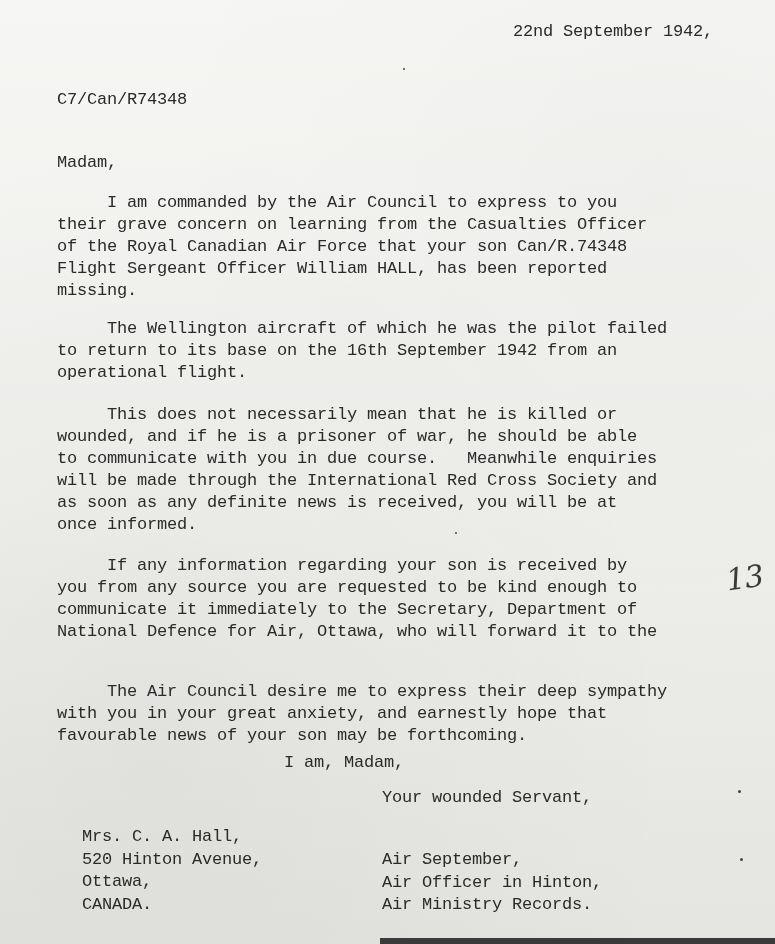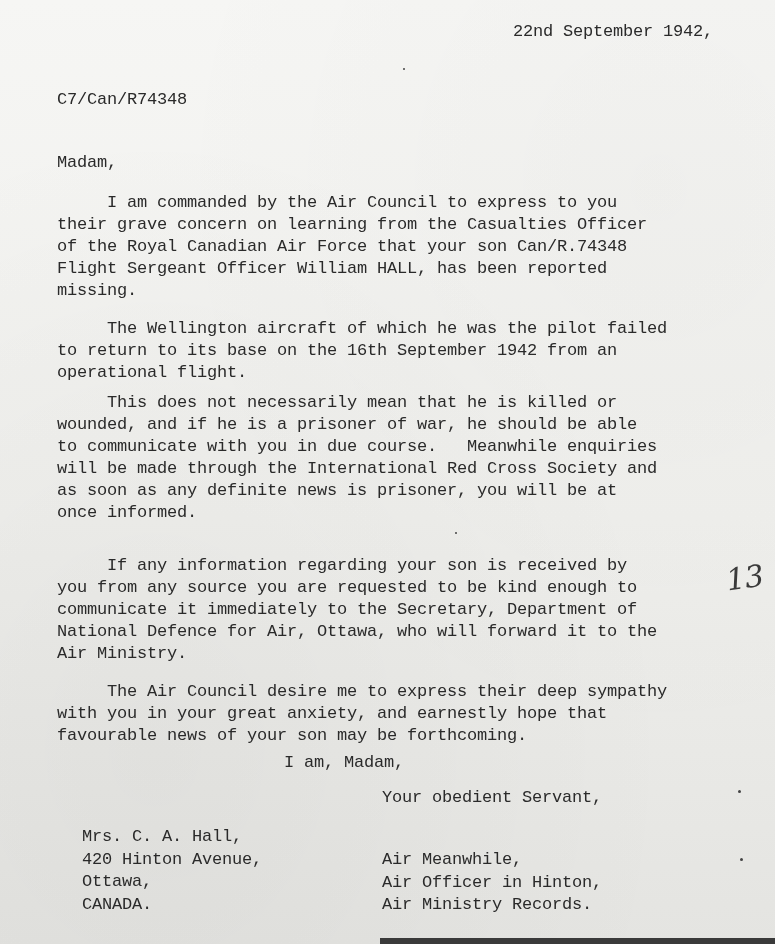--- a/index.html
+++ b/index.html
@@ -39,21 +39,21 @@
       white-space: pre;
       line-height: 22px;
     }
     .date { left: 513px; top: 21px; }
     .ref { left: 57px; top: 89px; }
     .salutation { left: 57px; top: 152px; }
     .para { position: absolute; left: 57px; }
     .para .line { position: relative; display: block; }
     .p1 { top: 192px; }
     .p2 { top: 318px; }
-    .p3 { top: 392px; }
+    .p3 { top: 404px; }
     .p4 { top: 555px; }
     .p5 { top: 681px; }
     .closing1 { left: 284px; top: 752px; }
     .closing2 { left: 382px; top: 787px; }
     .addr { position: absolute; left: 82px; top: 826px; }
     .addr .line, .sig .line { position: relative; display: block; line-height: 22.5px; }
     .sig { position: absolute; left: 382px; top: 849px; }
     .handwritten {
       position: absolute;
       left: 726px;
@@ -93,50 +93,49 @@
     <span class="line">     The Wellington aircraft of which he was the pilot failed</span>
     <span class="line">to return to its base on the 16th September 1942 from an</span>
     <span class="line">operational flight.</span>
   </div>
 
   <div class="para p3">
     <span class="line">     This does not necessarily mean that he is killed or</span>
     <span class="line">wounded, and if he is a prisoner of war, he should be able</span>
     <span class="line">to communicate with you in due course.   Meanwhile enquiries</span>
     <span class="line">will be made through the International Red Cross Society and</span>
-    <span class="line">as soon as any definite news is prisoner, you will be at</span>
+    <span class="line">as soon as any definite news is received, you will be at</span>
     <span class="line">once informed.</span>
   </div>
 
   <div class="para p4">
     <span class="line">     If any information regarding your son is received by</span>
     <span class="line">you from any source you are requested to be kind enough to</span>
     <span class="line">communicate it immediately to the Secretary, Department of</span>
     <span class="line">National Defence for Air, Ottawa, who will forward it to the</span>
-    <span class="line">Air Ministry.</span>
   </div>
 
   <div class="para p5">
     <span class="line">     The Air Council desire me to express their deep sympathy</span>
     <span class="line">with you in your great anxiety, and earnestly hope that</span>
     <span class="line">favourable news of your son may be forthcoming.</span>
   </div>
 
   <div class="line closing1">I am, Madam,</div>
-  <div class="line closing2">Your obedient Servant,</div>
+  <div class="line closing2">Your wounded Servant,</div>
 
   <div class="addr">
     <span class="line">Mrs. C. A. Hall,</span>
-    <span class="line">420 Hinton Avenue,</span>
+    <span class="line">520 Hinton Avenue,</span>
     <span class="line">Ottawa,</span>
     <span class="line">CANADA.</span>
   </div>
 
   <div class="sig">
-    <span class="line">Air Meanwhile,</span>
+    <span class="line">Air September,</span>
     <span class="line">Air Officer in Hinton,</span>
     <span class="line">Air Ministry Records.</span>
   </div>
 
   <div class="handwritten">13</div>
 
   <span class="speck" style="left:738px; top:790px;"></span>
   <span class="speck" style="left:740px; top:858px;"></span>
   <span class="speck" style="left:403px; top:68px; width:2px; height:2px;"></span>
   <span class="speck" style="left:455px; top:532px; width:2px; height:2px;"></span>

